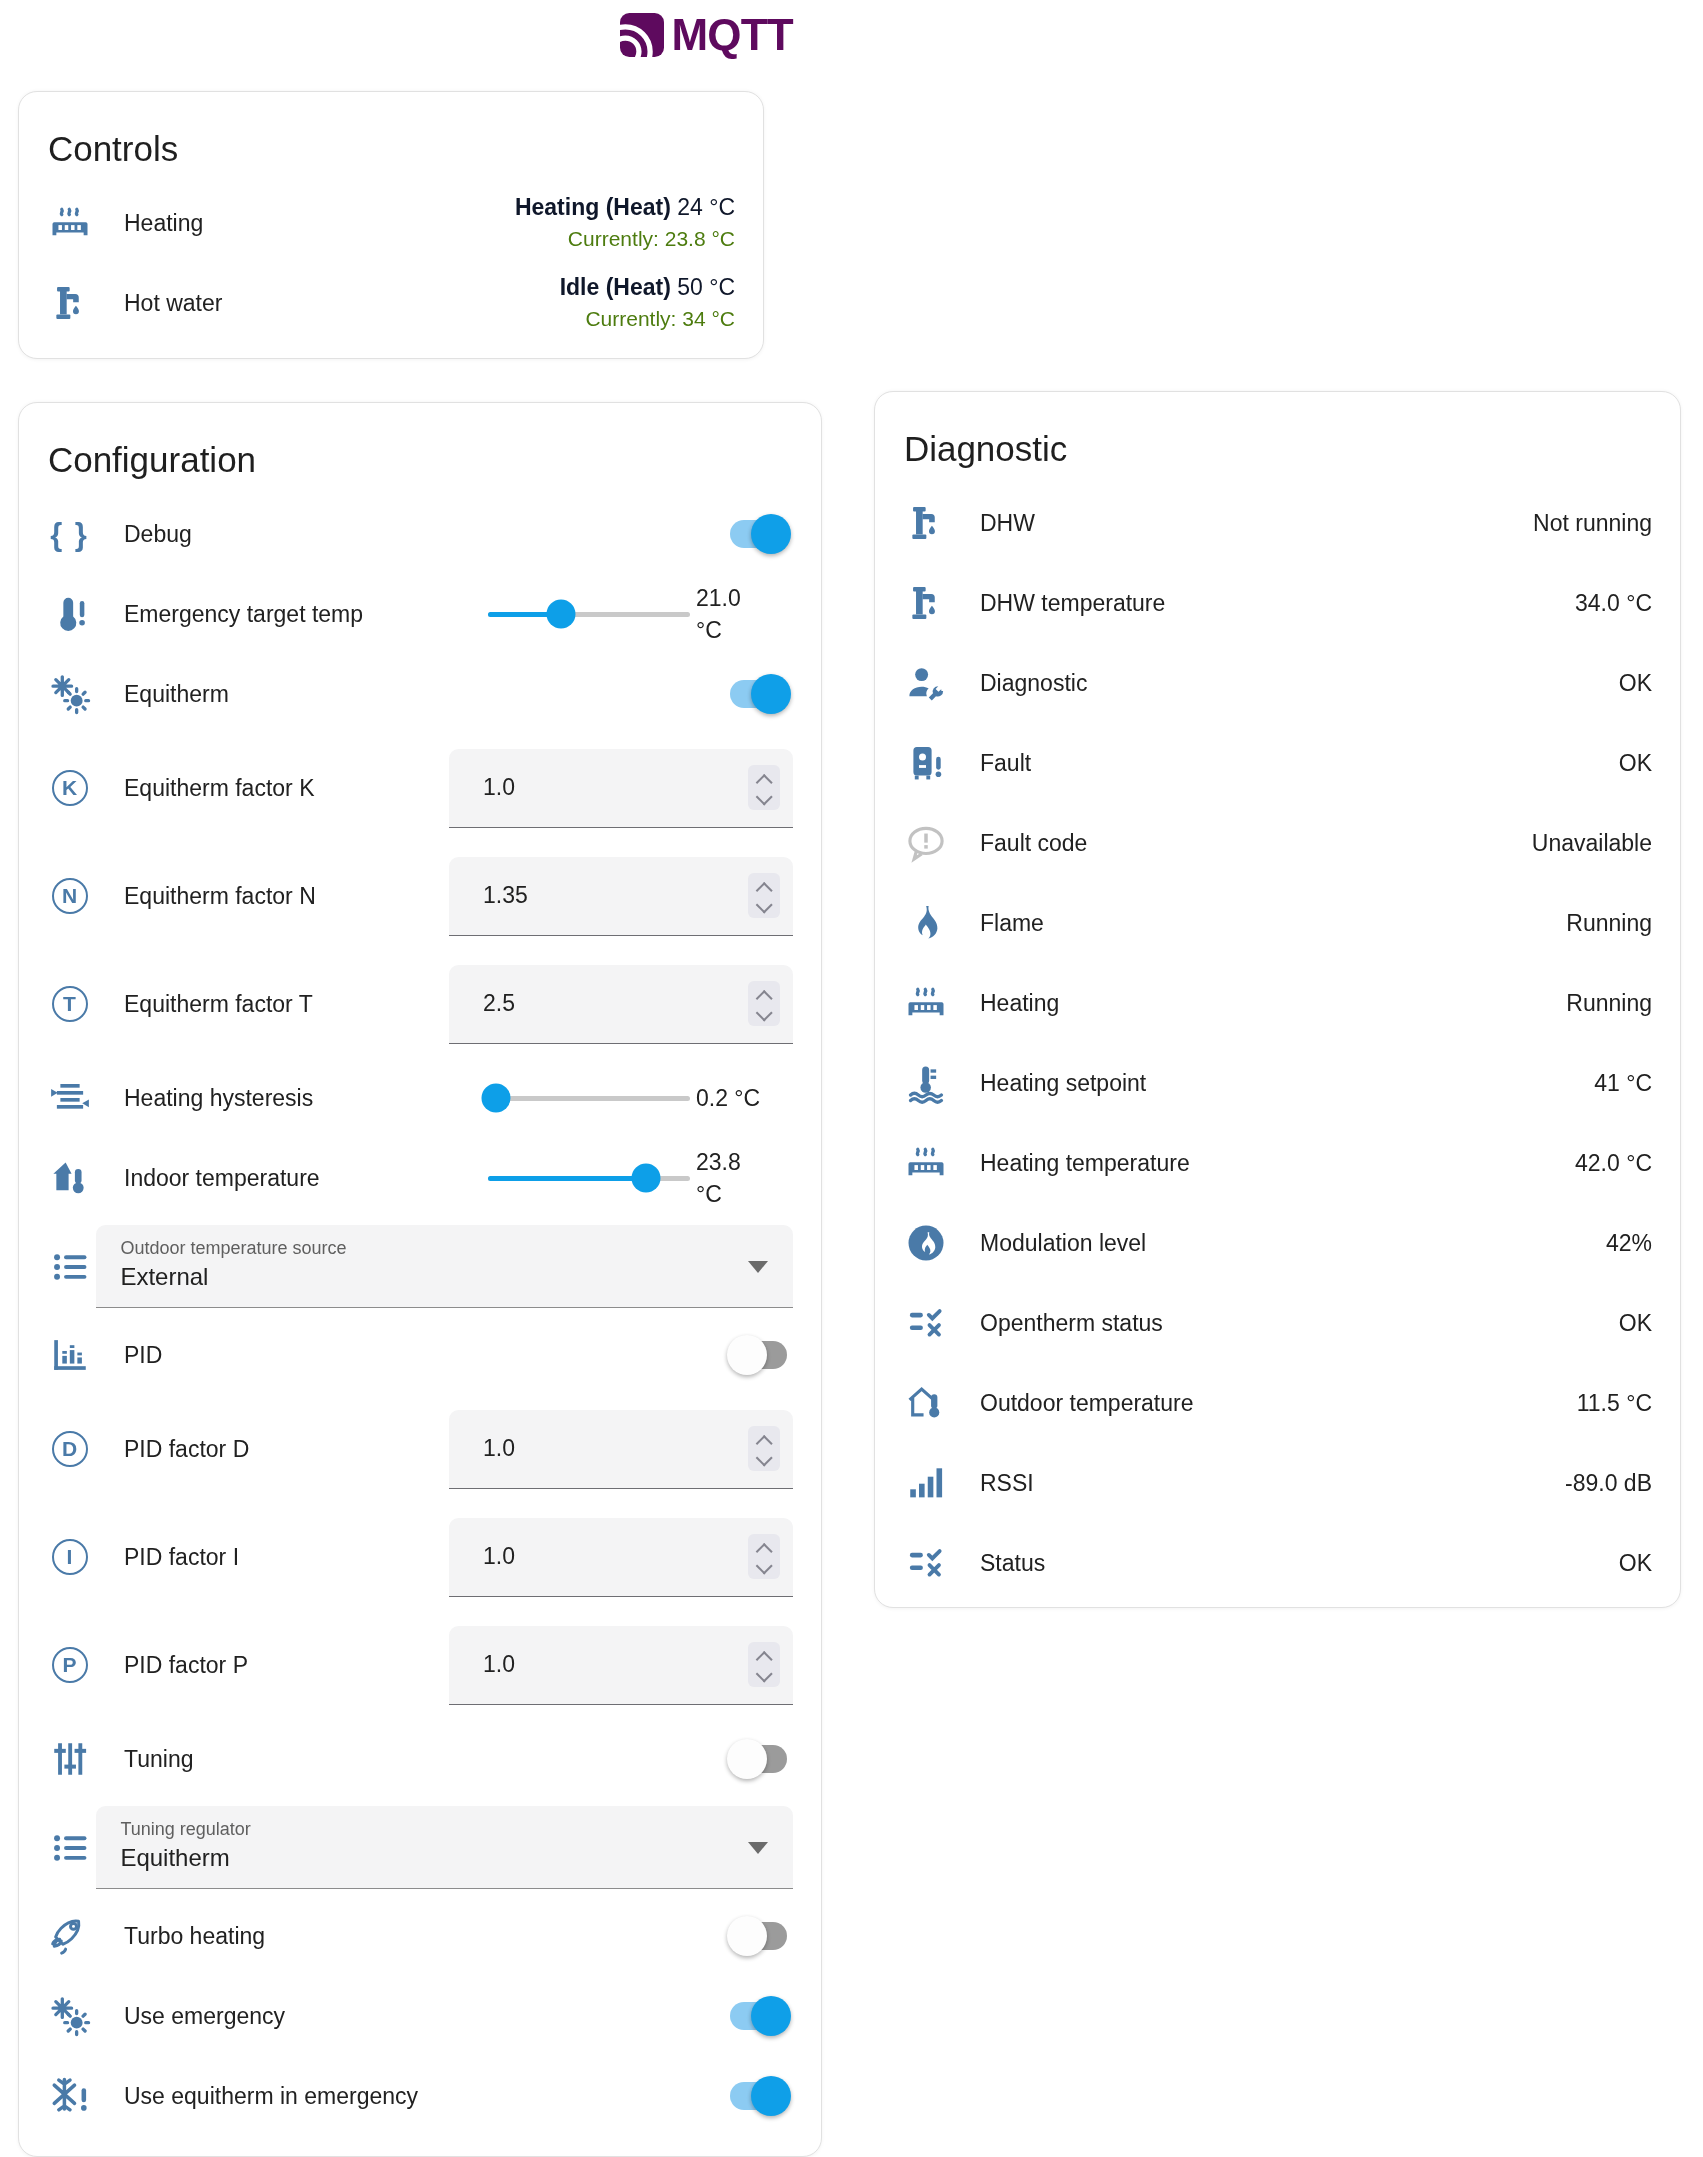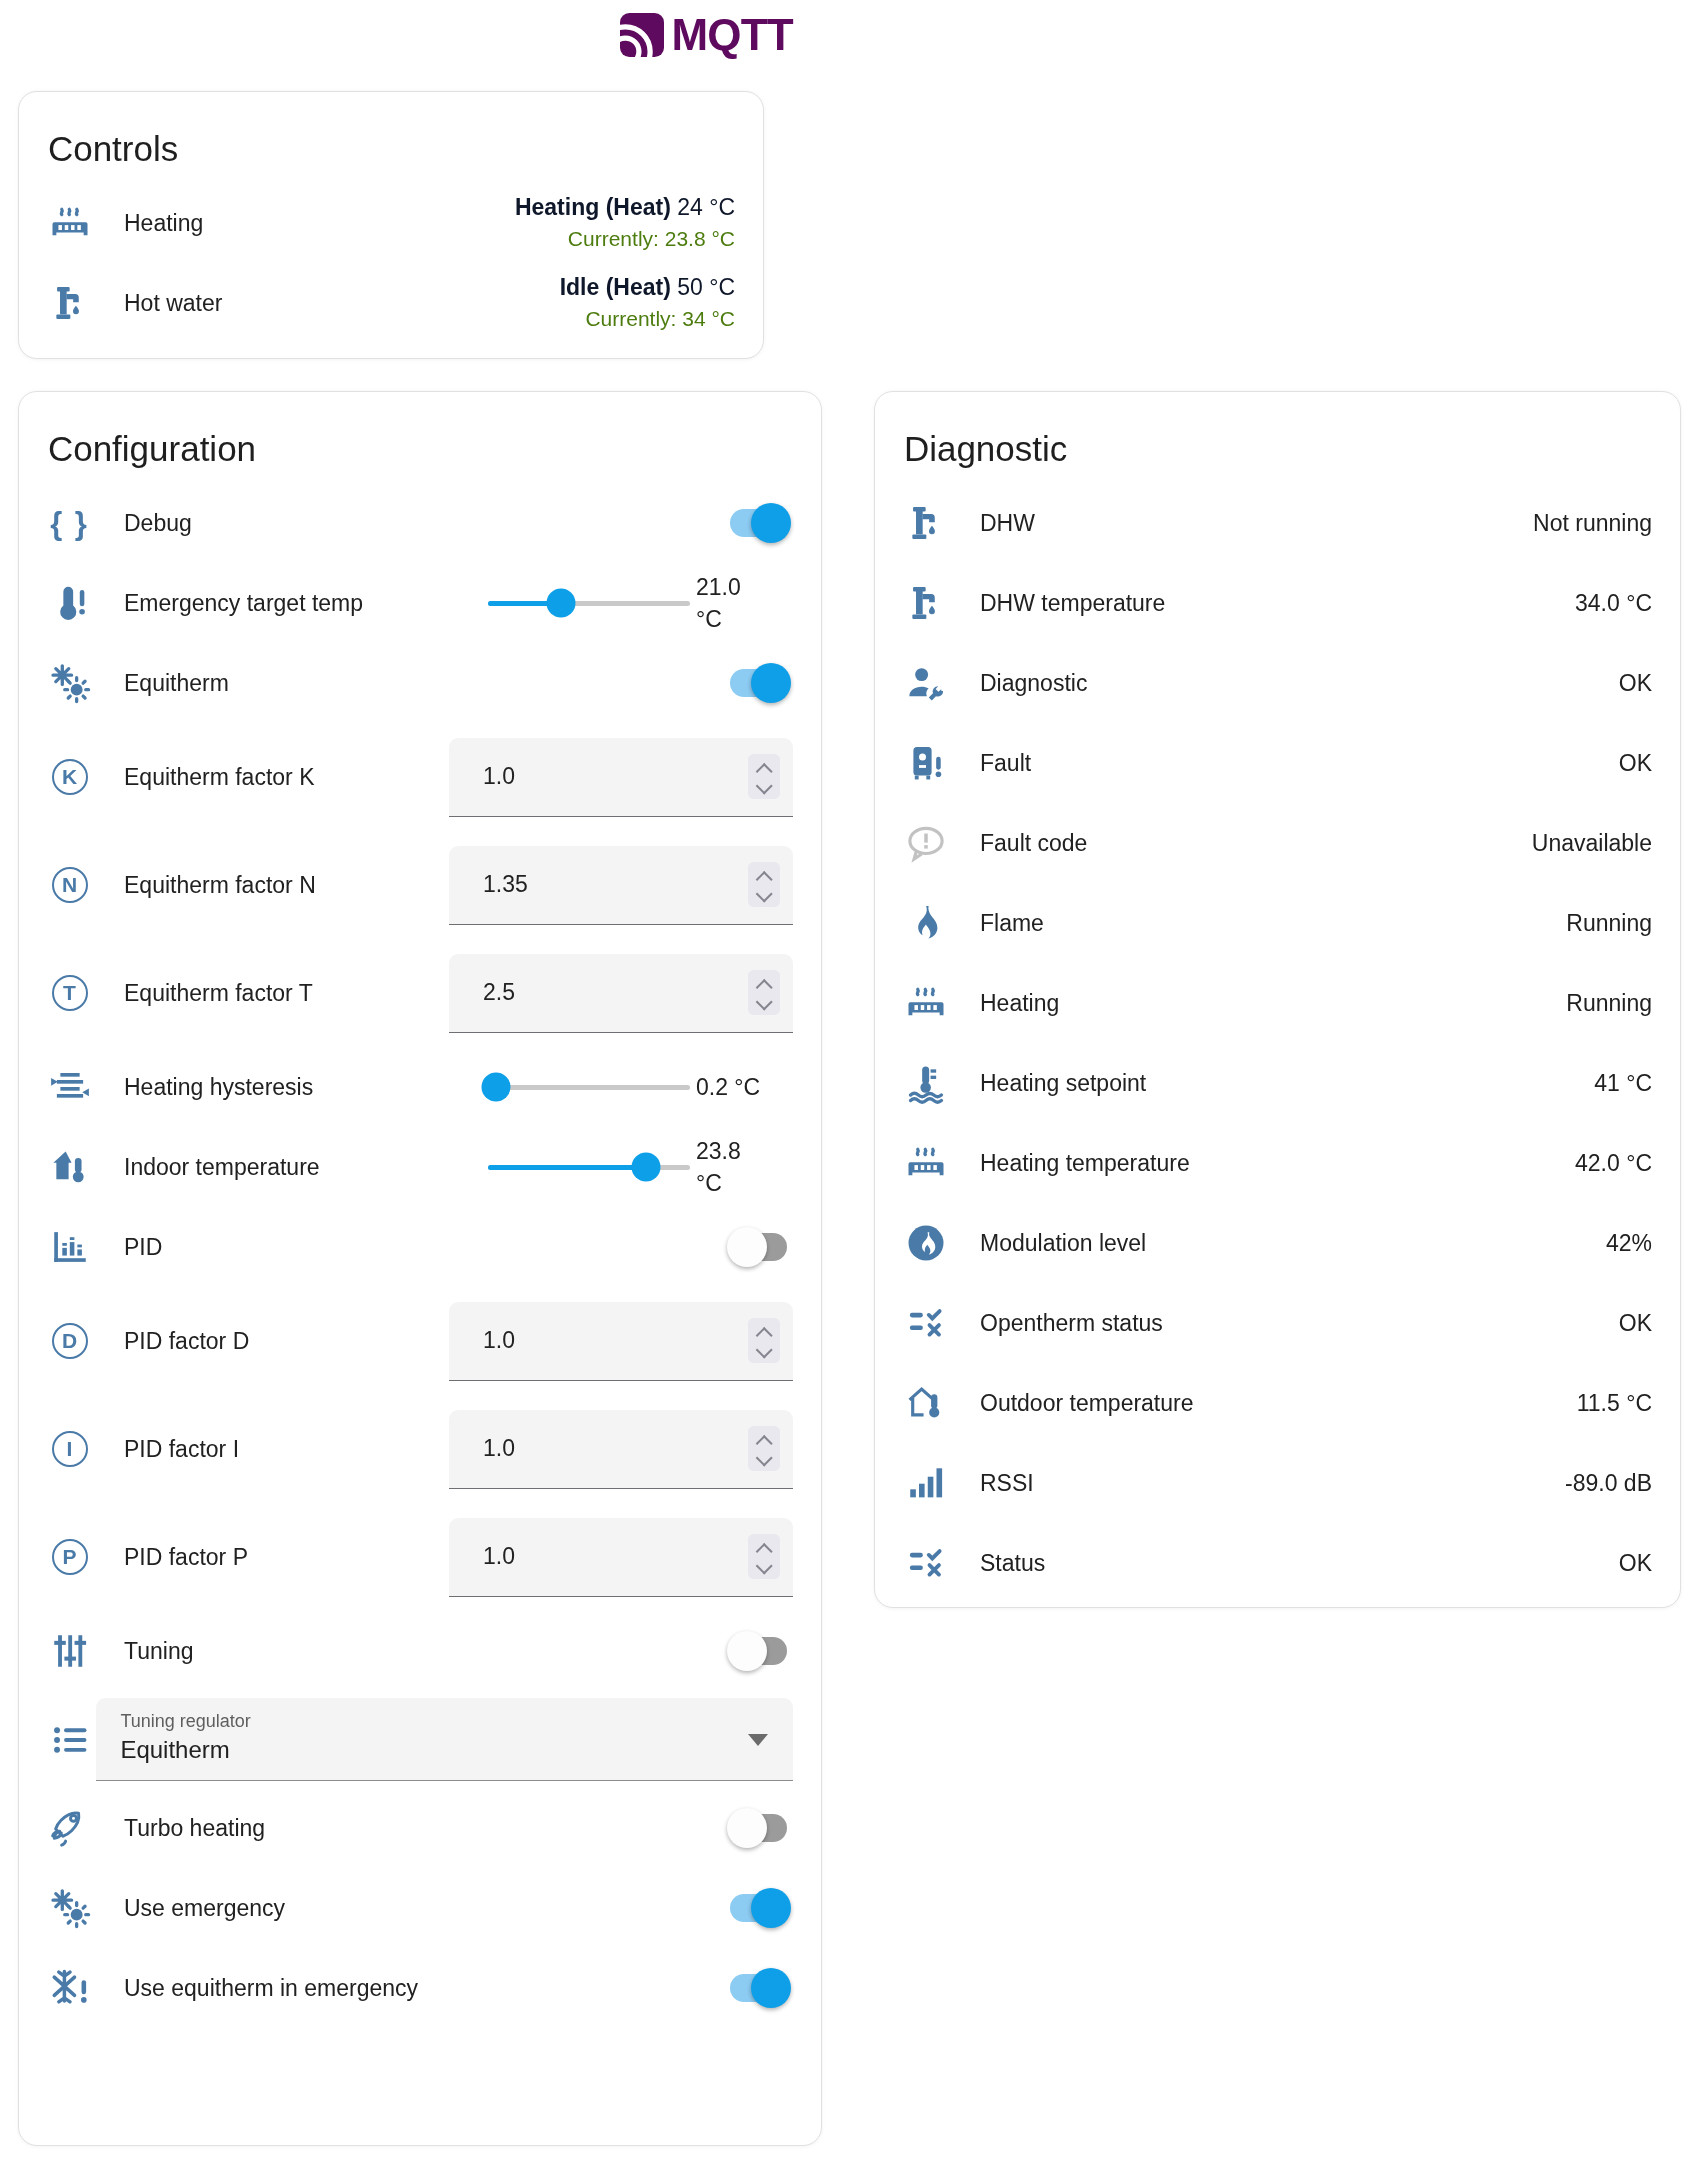--- a/index.html
+++ b/index.html
@@ -8,21 +8,21 @@
     font-family:"Liberation Sans", sans-serif;color:#212121;overflow:hidden;
   }
   .logo{position:absolute;left:620px;top:9.5px;display:flex;align-items:center;gap:7.6px;}
   .logo svg{display:block;}
   .logo-text{font-size:44px;font-weight:800;color:#5e0a5e;letter-spacing:-0.9px;}
   .card{
     position:absolute;background:#fff;border:0.9px solid #e1e1e1;border-radius:19px;
     box-shadow:0 0.9px 3.8px rgba(0,0,0,0.05);box-sizing:border-box;padding:0 28px 7.6px 28px;
   }
   #controls-card{left:18px;top:91px;width:746px;height:268px;}
-  #config-card{left:18px;top:391px;width:804px;height:1755px;}
+  #config-card{left:18px;top:402px;width:804px;height:1755px;}
   #diag-card{left:874px;top:391px;width:807px;height:1217px;}
   .card h2{margin:0;padding:34px 0 11.4px 0.9px;font-size:35px;font-weight:400;color:#1f1f1f;line-height:46px;}
   .row{display:flex;align-items:center;}
   .h-toggle,.h-slider{height:80px;}
   .h-number{height:108px;}
   .h-select{height:97px;}
   .h-diag,.h-ctrl{height:80px;}
   .icon{width:45px;min-width:45px;height:45px;display:flex;align-items:center;justify-content:center;color:#4a7aa8;}
   .icon svg{width:42px;height:42px;}
   .icon.gray{color:#c2c2c2;}
@@ -260,20 +260,39 @@
           <div class="slider">
             <div class="fill" style="width: 78%;"></div>
             <div class="thumb" style="left: 78%;"></div>
           </div>
           <div class="slider-value">
             <div>23.8</div>
             <div>°C</div>
           </div>
         </div>
       </div>
+      <div class="row h-select">
+        <span class="icon">
+          <svg viewBox="0 0 24 24">
+            <g fill="currentColor">
+              <circle cx="4.6" cy="6.4" r="1.7"></circle>
+              <circle cx="4.6" cy="12" r="1.7"></circle>
+              <circle cx="4.6" cy="17.6" r="1.7"></circle>
+              <rect x="8.6" y="5.3" width="12.8" height="2.2" rx="1.1"></rect>
+              <rect x="8.6" y="10.9" width="12.8" height="2.2" rx="1.1"></rect>
+              <rect x="8.6" y="16.5" width="12.8" height="2.2" rx="1.1"></rect>
+            </g>
+          </svg>
+        </span>
+        <div class="selbox">
+          <div class="sel-label">Outdoor temperature source</div>
+          <div class="sel-value">External</div>
+          <span class="caret"></span>
+        </div>
+      </div>
       <div class="row h-toggle">
         <span class="icon">
           <svg viewBox="0 0 24 24">
             <g fill="currentColor">
               <rect x="3" y="3.5" width="2.1" height="17"></rect>
               <rect x="3" y="18.4" width="18" height="2.1"></rect>
               <rect x="7.6" y="12.5" width="2.6" height="4.4"></rect>
               <rect x="7.6" y="9.7" width="2.6" height="1.6"></rect>
               <rect x="11.9" y="9.2" width="2.6" height="7.7"></rect>
               <rect x="11.9" y="6.4" width="2.6" height="1.6"></rect>

